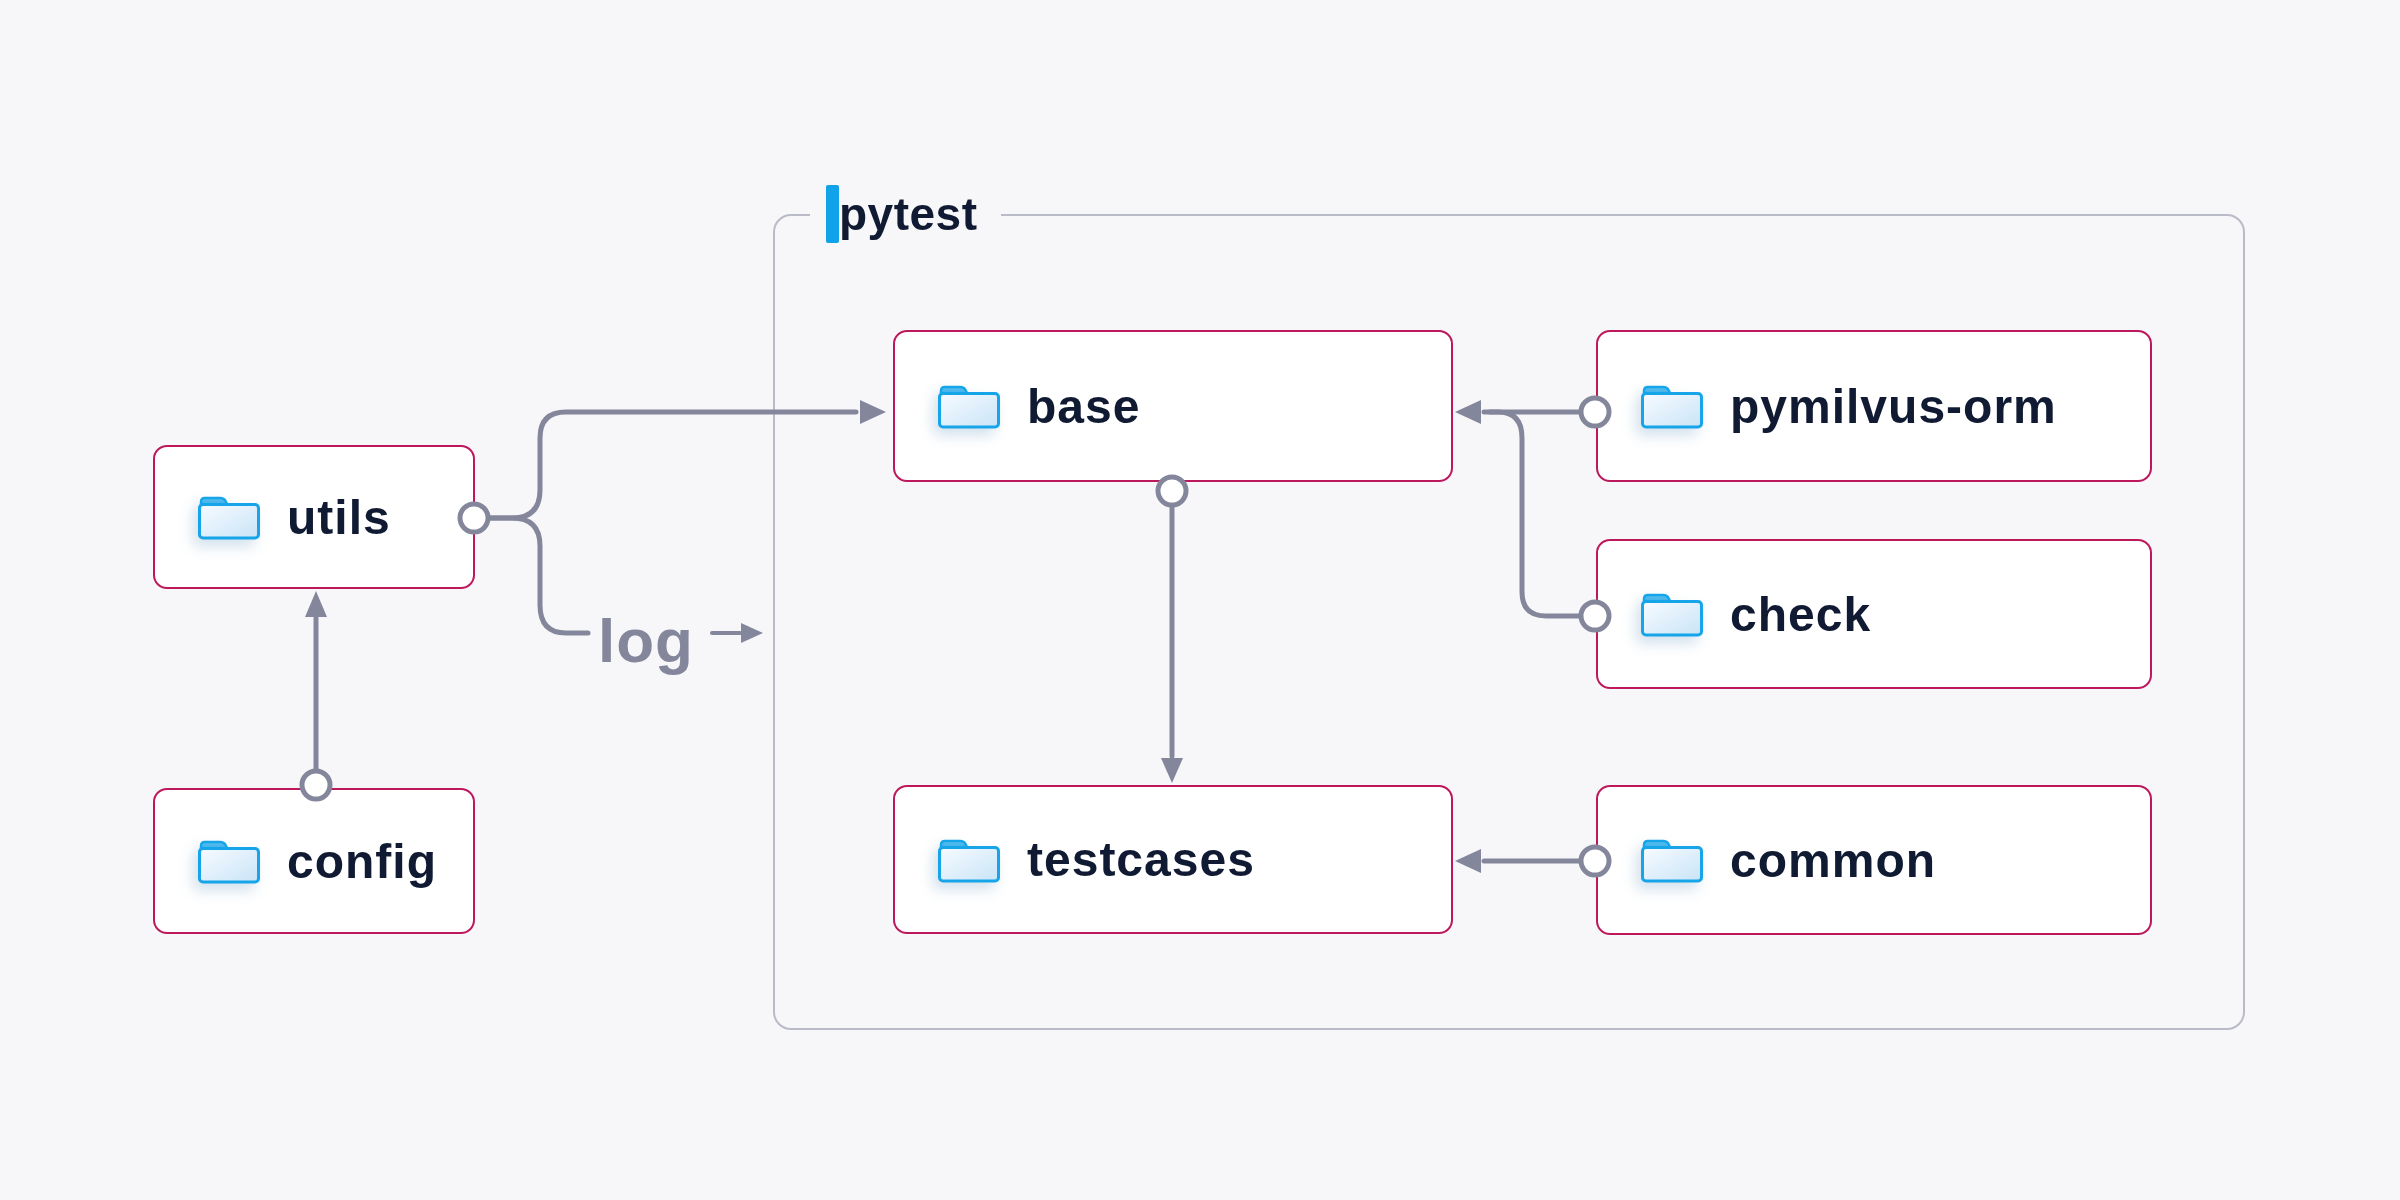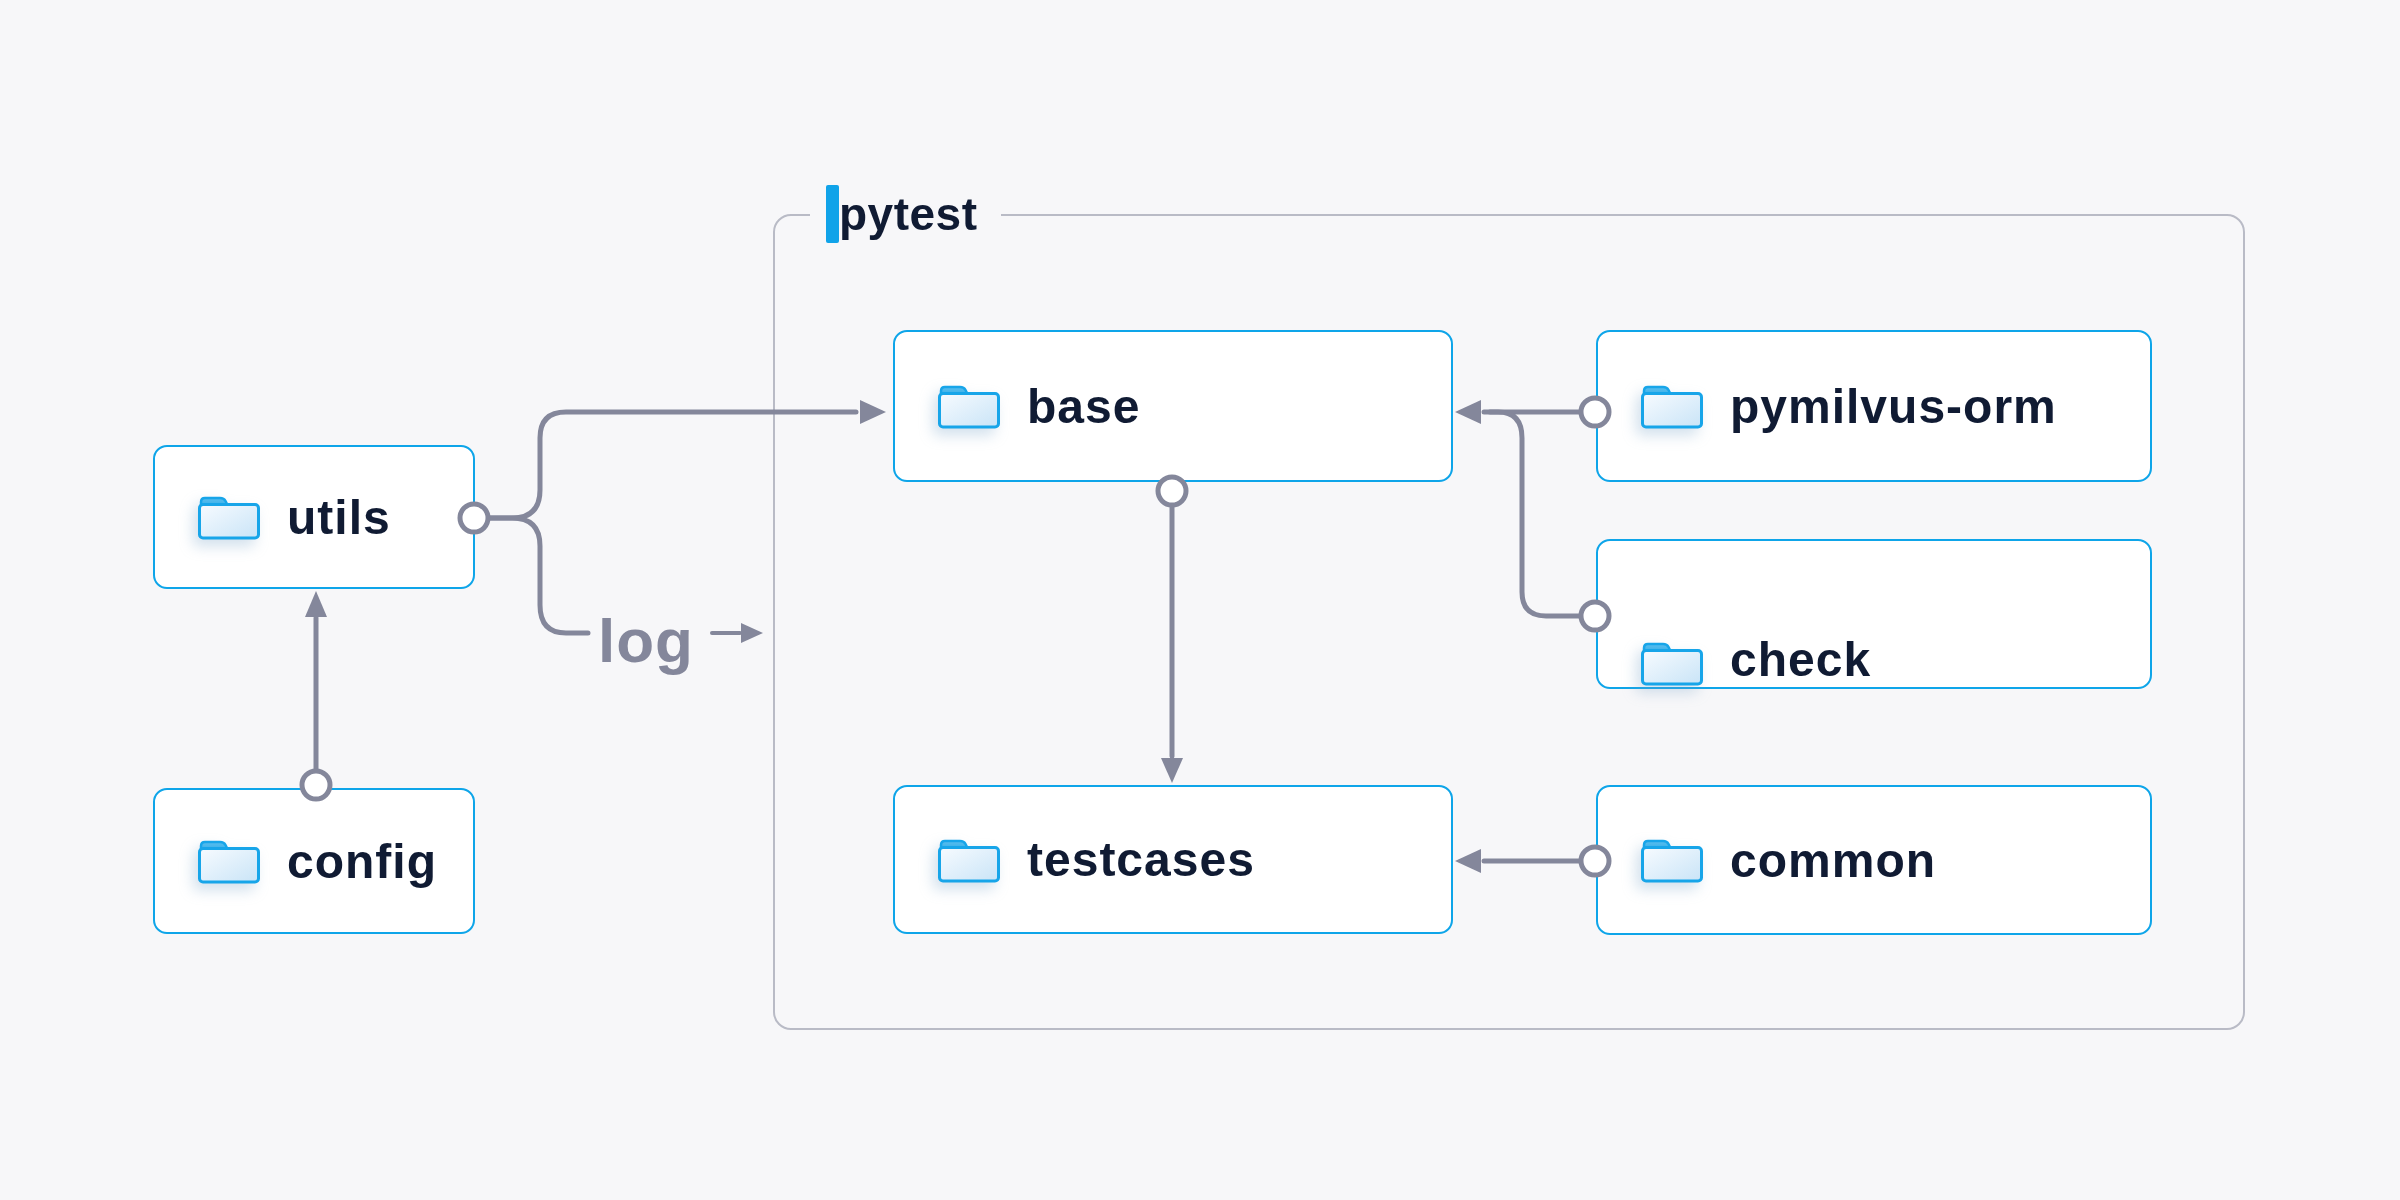--- a/index.html
+++ b/index.html
@@ -27,37 +27,37 @@
     background:#10a3e9;border-radius:2px;
   }
   .group-title{
     font-size:46px;font-weight:700;color:#101b33;letter-spacing:.5px;
   }
 
   
   .node{
     position:absolute;display:flex;align-items:center;gap:26px;
     padding-left:42px;box-sizing:border-box;
-    background:#ffffff;border:2px solid #0ea5e9;border-radius:14px;
+    background:#ffffff;border:2px solid #be185d;border-radius:14px;
     z-index:3;
   }
   .node-label{
     font-size:48px;font-weight:700;color:#101b33;letter-spacing:1px;
     white-space:nowrap;
   }
   .folder{
     width:64px;height:48px;flex:0 0 auto;
     filter:drop-shadow(-5px 7px 7px rgba(110,155,195,.30));
   }
 
   .node-utils    {left:153px; top:445px; width:322px; height:144px;}
   .node-config   {left:153px; top:788px; width:322px; height:146px;}
   .node-base     {left:893px; top:330px; width:560px; height:152px;}
   .node-pymilvus {left:1596px;top:330px; width:556px; height:152px;}
-  .node-check    {left:1596px;top:539px; width:556px; height:150px;align-items:flex-end;}
+  .node-check    {left:1596px;top:539px; width:556px; height:150px;}
   .node-testcases{left:893px; top:785px; width:560px; height:149px;}
   .node-common   {left:1596px;top:785px; width:556px; height:150px;}
 
   
   .edge-label{
     position:absolute;left:586px;top:605px;width:120px;
     text-align:center;
     font-size:62px;font-weight:600;color:#84879b;letter-spacing:1px;
     z-index:4;
   }

